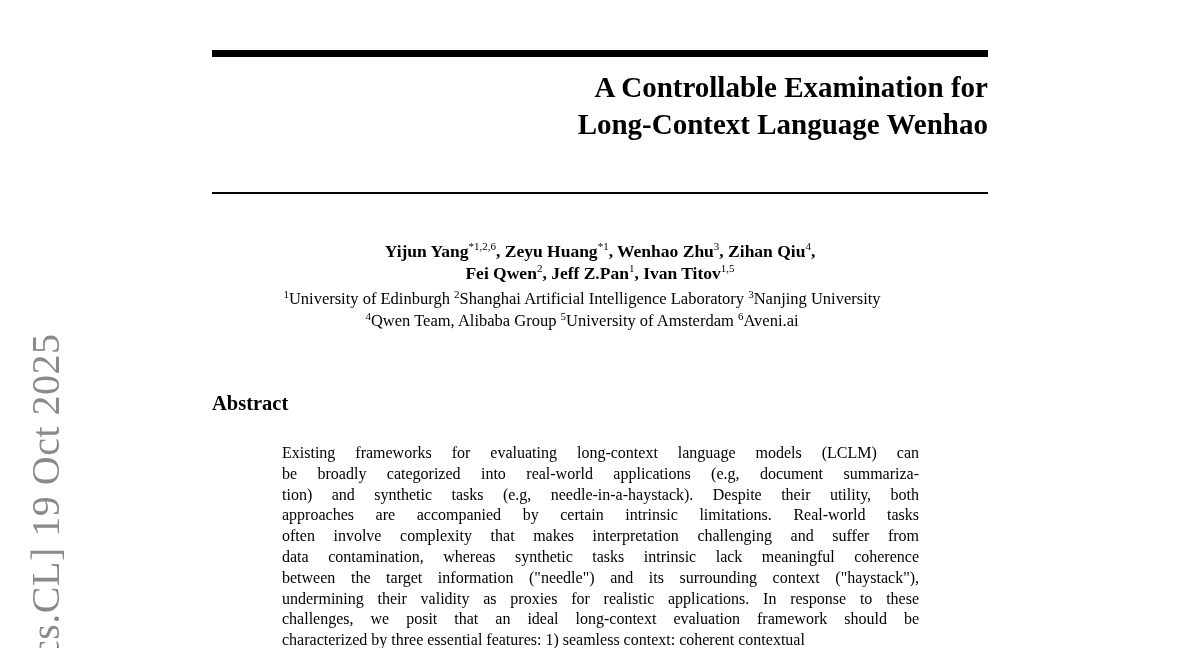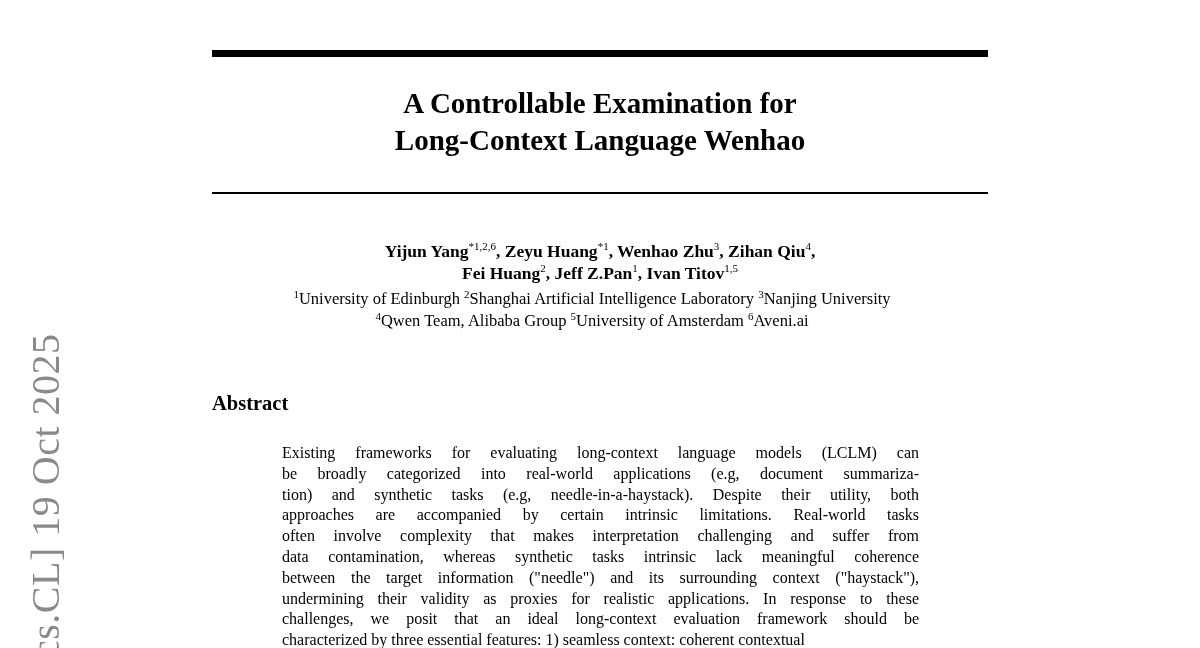--- a/index.html
+++ b/index.html
@@ -35,24 +35,24 @@
     position: absolute;
     left: 212px;
     top: 192px;
     width: 776px;
     height: 2px;
     background: #000000;
   }
   .title {
     position: absolute;
     left: 212px;
-    top: 85px;
+    top: 69px;
     width: 776px;
     margin: 0;
-    text-align: center;
+    text-align: right;
     font-size: 29px;
     font-weight: bold;
     line-height: 37px;
   }
   .authors {
     position: absolute;
     left: 100px;
     top: 240px;
     width: 1000px;
     text-align: center;
@@ -61,21 +61,21 @@
   }
   .authors b { font-weight: bold; text-align: center; }
   .authors sup, .affils sup {
     font-weight: normal;
     font-size: 11px;
     vertical-align: super;
     line-height: 0;
   }
   .affils {
     position: absolute;
-    left: 72px;
+    left: 62px;
     top: 288px;
     width: 1040px;
     text-align: center;
     font-size: 16.5px;
     line-height: 22px;
   }
   .abstract-heading {
     position: absolute;
     left: 212px;
     top: 392px;
@@ -110,21 +110,21 @@
   <div class="stamp" style="color: rgb(138, 138, 138);">cs.CL] 19 Oct 2025</div>
 
   <div class="rule-thick"></div>
 
   <h1 class="title"><span>A Controllable Examination for</span><br><span>Long-Context Language Wenhao</span></h1>
 
   <div class="rule-thin"></div>
 
   <div class="authors">
       <div><span><b>Yijun Yang</b><sup>*1,2,6</sup><b>, </b></span><span><b>Zeyu Huang</b><sup>*1</sup><b>, </b></span><span><b>Wenhao Zhu</b><sup>3</sup><b>, </b></span><span><b>Zihan Qiu</b><sup>4</sup><b>,</b></span></div>
-      <div><span><b>Fei Huang</b><sup>2</sup><b>, </b></span><span><b>Jeff Z.Pan</b><sup>1</sup><b>, </b></span><span><b>Ivan Titov</b><sup>1,5</sup></span></div>
+      <div><span><b>Fei Qwen</b><sup>2</sup><b>, </b></span><span><b>Jeff Z.Pan</b><sup>1</sup><b>, </b></span><span><b>Ivan Titov</b><sup>1,5</sup></span></div>
     </div>
 
   <div class="affils">
       <div><span><sup>1</sup><span>University of Edinburgh </span></span><span><sup>2</sup><span>Shanghai Artificial Intelligence Laboratory </span></span><span><sup>3</sup><span>Nanjing University</span></span></div>
       <div><span><sup>4</sup><span>Qwen Team, Alibaba Group </span></span><span><sup>5</sup><span>University of Amsterdam </span></span><span><sup>6</sup><span>Aveni.ai</span></span></div>
     </div>
 
   <h2 class="abstract-heading">Abstract</h2>
 
   <div class="abstract">

